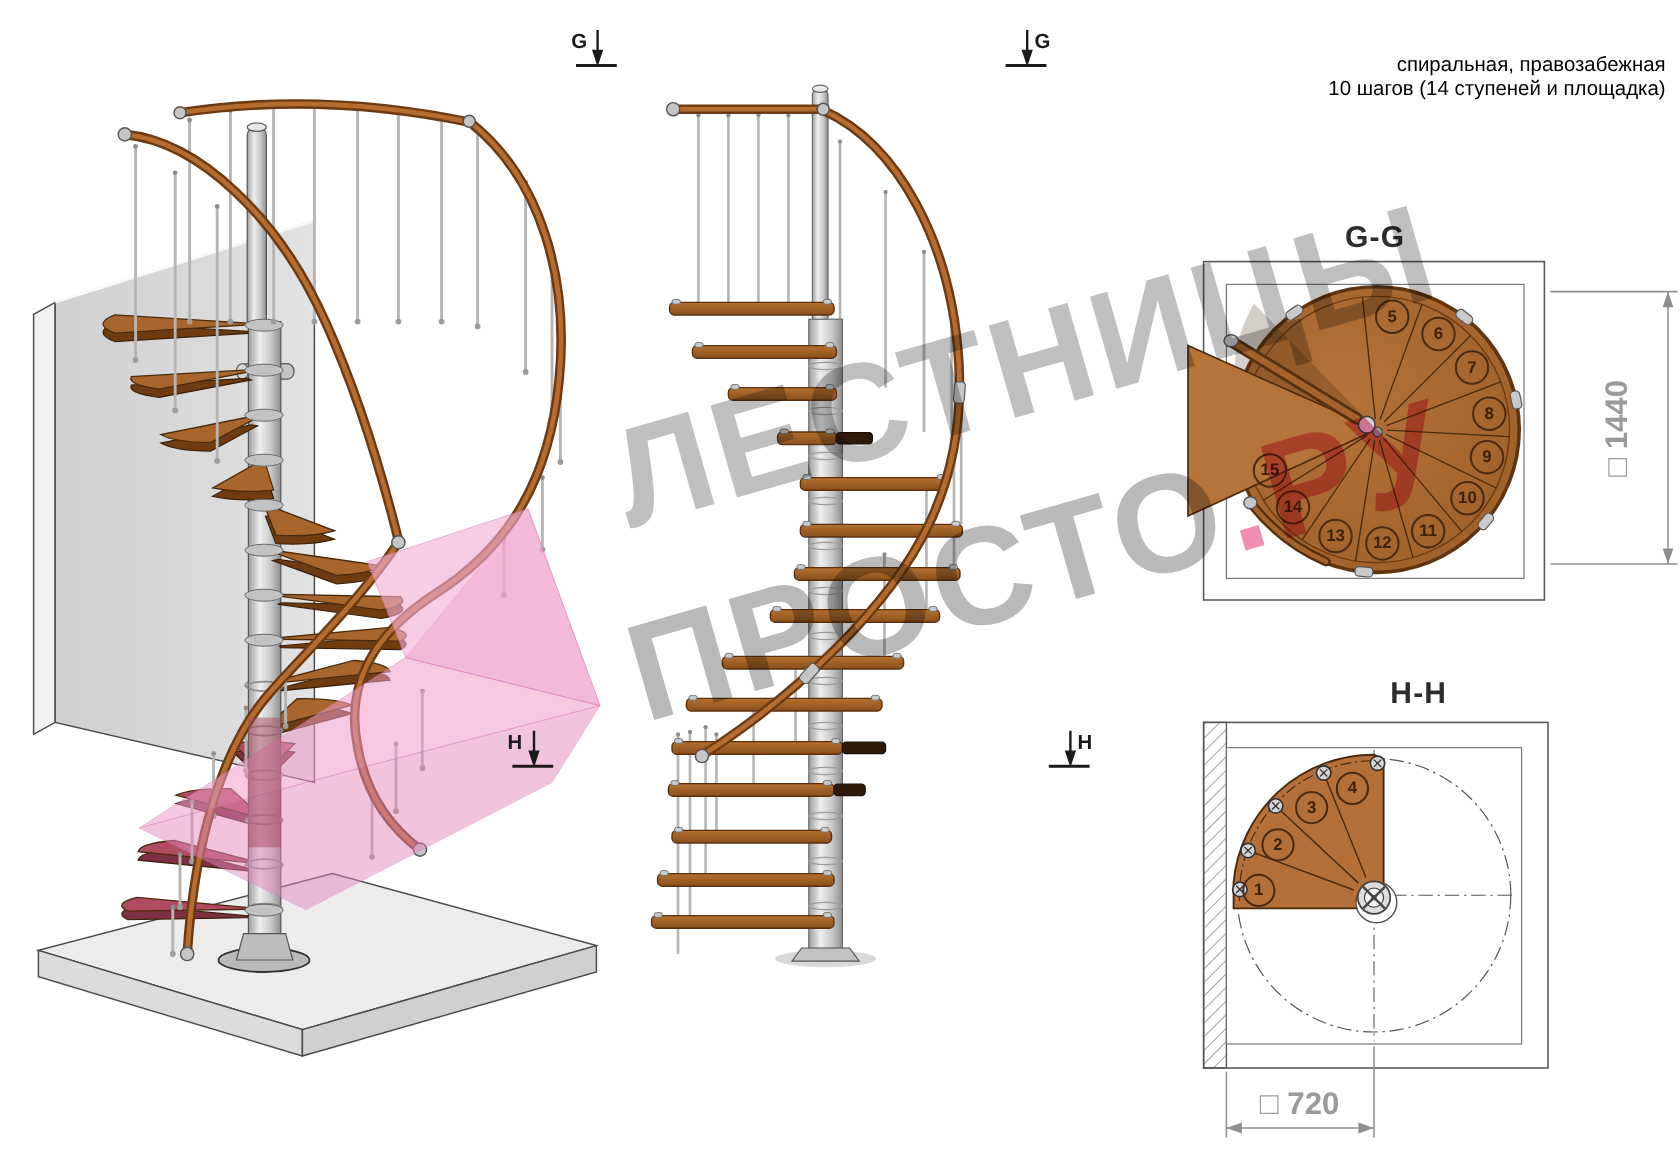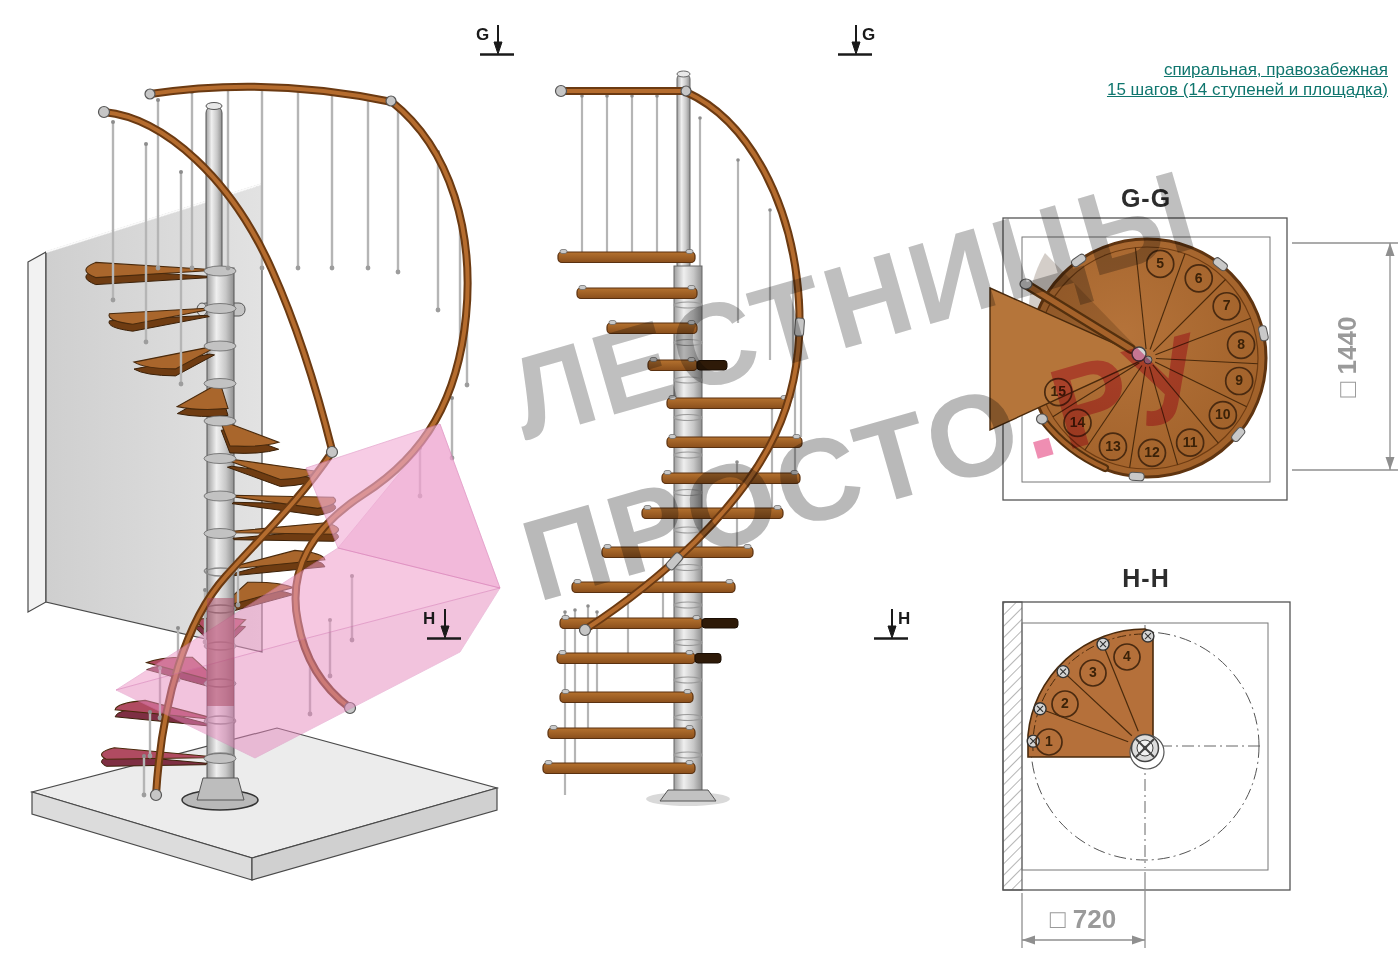--- a/index.html
+++ b/index.html
@@ -1,22 +1,22 @@
 <!DOCTYPE html>
 <html><head>
 <meta charset="utf-8">
 <style>
   html,body{margin:0;padding:0;background:#fff;}
   body{font-family:"Liberation Sans","DejaVu Sans",sans-serif;}
   #stage{position:relative;width:1400px;height:969px;background:#ffffff;overflow:hidden;}
   #scene{position:absolute;left:0;top:0;}
-  .hdr{position:absolute;top:60px;right:12px;text-align:right;font-size:17px;line-height:20px;color:#0f766e;text-decoration:underline;}
+  .hdr{position:absolute;top:44px;right:12px;text-align:right;font-size:17px;line-height:20px;color:#000000;}
   .view-title{position:absolute;width:120px;text-align:center;font-size:25px;font-weight:bold;color:#2d2d2d;letter-spacing:1px;}
   #title-gg{left:1086px;top:184px;}
-  #title-hh{left:1086px;top:564px;}
+  #title-hh{left:1086px;top:564px;text-align:right;}
   .marker{position:absolute;width:48px;height:40px;}
   .marker text{font-size:17px;font-weight:bold;fill:#1a1a1a;}
   .marker line,.marker path{stroke:#1a1a1a;}
   #mk-g-left{left:472px;top:22px;}
   #mk-g-right{left:836px;top:22px;}
   #mk-h-left{left:419px;top:606px;}
   #mk-h-right{left:872px;top:606px;}
   .wm{position:absolute;font-weight:bold;font-size:116px;letter-spacing:4px;white-space:nowrap;
       transform:rotate(-16deg);transform-origin:0 100%;mix-blend-mode:multiply;line-height:1.2;}
   #wm1{left:533px;top:330px;}
@@ -599,21 +599,21 @@
       <line x1="1022" y1="940" x2="1145" y2="940"></line>
       <polygon points="1022,940 1035,935.5 1035,944.5" fill="#8f8f8f" stroke="none"></polygon>
       <polygon points="1145,940 1132,935.5 1132,944.5" fill="#8f8f8f" stroke="none"></polygon>
     </g>
     <text id="hh-dim-text" class="dimtxt" x="1083" y="928" text-anchor="middle" fill="#9a9a9a">□ 720</text>
   </g>
 </svg>
 
 <div class="hdr">
   <div>спиральная, правозабежная</div>
-  <div>15 шагов (14 ступеней и площадка)</div>
+  <div>10 шагов (14 ступеней и площадка)</div>
 </div>
 
 <div class="view-title" id="title-gg">G-G</div>
 <div class="view-title" id="title-hh">H-H</div>
 
 <svg class="marker" id="mk-g-left">
   <text x="4" y="18">G</text>
   <line x1="26" y1="3" x2="26" y2="22" stroke-width="2"></line>
   <path d="M 22,20 L 30,20 L 26,32 Z" fill="#1a1a1a"></path>
   <line x1="8" y1="32.5" x2="42" y2="32.5" stroke-width="2.5"></line>

